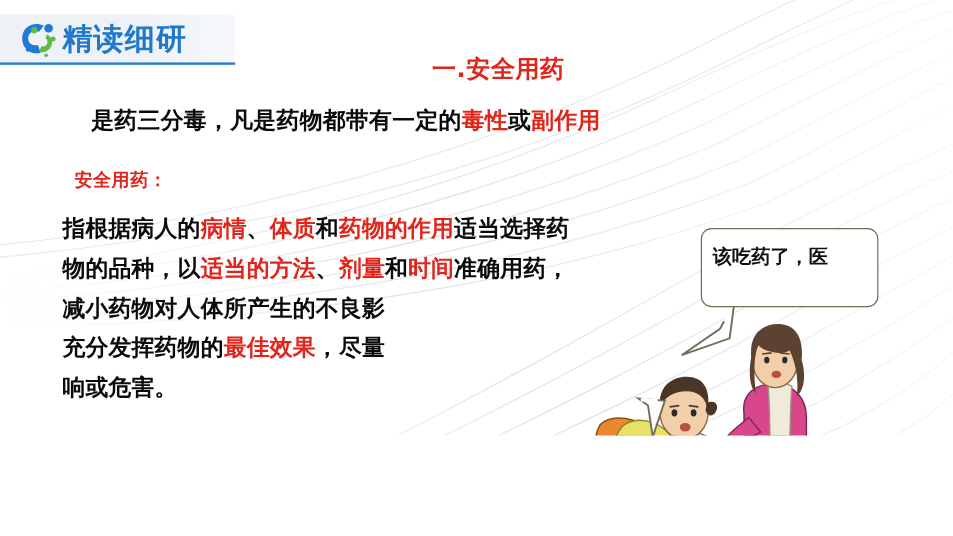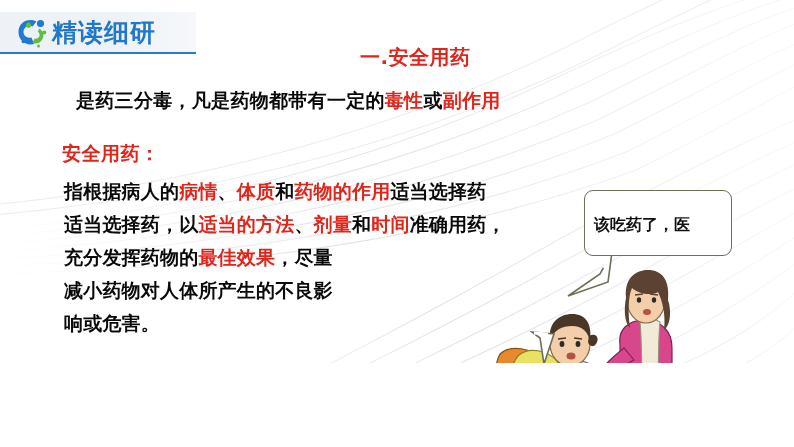--- a/index.html
+++ b/index.html
@@ -82,53 +82,53 @@
     white-space:nowrap;
     text-align:right;
   }
   .proverb .hl{color:#e0251b;}
 
   
   .def-label{
     position:absolute;
     left:62px;top:141px;
     z-index:5;
-    font-size:19px;
+    font-size:15px;
     font-weight:bold;
     color:#e0251b;
     letter-spacing:0.5px;
     white-space:nowrap;
   }
   .def-body{
     position:absolute;
     left:52px;top:175px;
     z-index:5;
     width:430px;
     font-size:19px;
     font-weight:bold;
     color:#0a0a0a;
     line-height:33px;
     letter-spacing:0.2px;
   }
-  .def-body .ln{display:block;white-space:nowrap;margin-left:12px;}
+  .def-body .ln{display:block;white-space:nowrap;}
   .def-body .hl{color:#e0251b;}
 
   
   .bubble{
     position:absolute;
     z-index:7;
     background:#ffffff;
     border:1.6px solid #6d7054;
     border-radius:9px;
     box-sizing:border-box;
     font-size:16px;
     font-weight:bold;
     color:#111111;
     line-height:24px;
-    padding:22px 8px 6px 9px;
+    padding:11px 8px 6px 9px;
   }
   .bubble .ln{display:block;white-space:nowrap;}
 
   #bubble-mother{
     left:584px;top:190px;
     width:148px;height:66px;
   }
   #bubble-child{
     left:416px;top:256px;
     width:128px;height:80px;
@@ -209,25 +209,25 @@
 
   <div class="proverb">
     <span>是药三分毒，凡是药物都带有一定的</span><span class="hl">毒性</span><span>或</span><span class="hl">副作用</span>
   </div>
 
   <div class="def-label">安全用药：</div>
 
   <div class="def-body">
     <span class="ln"><span>指根据病人的</span><span class="hl">病情</span><span>、</span><span class="hl">体质</span><span>和</span><span class="hl">药物的作用</span><span>适当选择药</span></span>
 
-    <span class="ln"><span>适当选择药，以</span><span class="hl">适当的方法</span><span>、</span><span class="hl">剂量</span><span>和</span><span class="hl">时间</span><span>准确用药，</span></span>
+    <span class="ln"><span>物的品种，以</span><span class="hl">适当的方法</span><span>、</span><span class="hl">剂量</span><span>和</span><span class="hl">时间</span><span>准确用药，</span></span>
+
+    <span class="ln"><span>减小药物对人体所产生的不良影</span></span>
 
     <span class="ln"><span>充分发挥药物的</span><span class="hl">最佳效果</span><span>，尽量</span></span>
-
-    <span class="ln"><span>减小药物对人体所产生的不良影</span></span>
 
     <span class="ln"><span>响或危害。</span></span>
   </div>
 
   <svg class="illus" viewBox="0 0 190 179">
 
     <path d="M8 86 C2 96 2 118 10 132 C18 146 34 152 48 148 L52 92 C40 80 18 76 8 86 Z" fill="#e8892f" stroke="#8a4d14" stroke-width="1.2"></path>
     <path d="M26 88 C16 100 16 126 26 140 C38 154 60 152 68 138 L66 94 C56 82 36 78 26 88 Z" fill="#e9e066" stroke="#8a8320" stroke-width="1.2"></path>
 
     <path d="M62 134 C82 118 120 116 152 128 C172 136 180 150 178 166 L56 170

